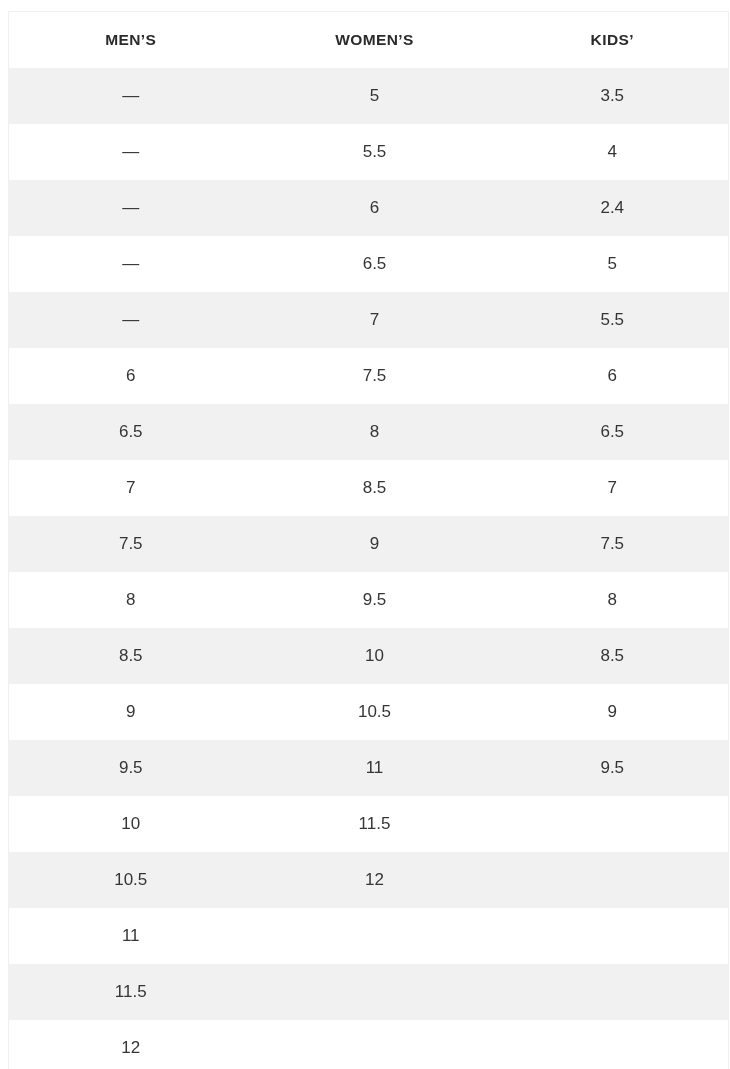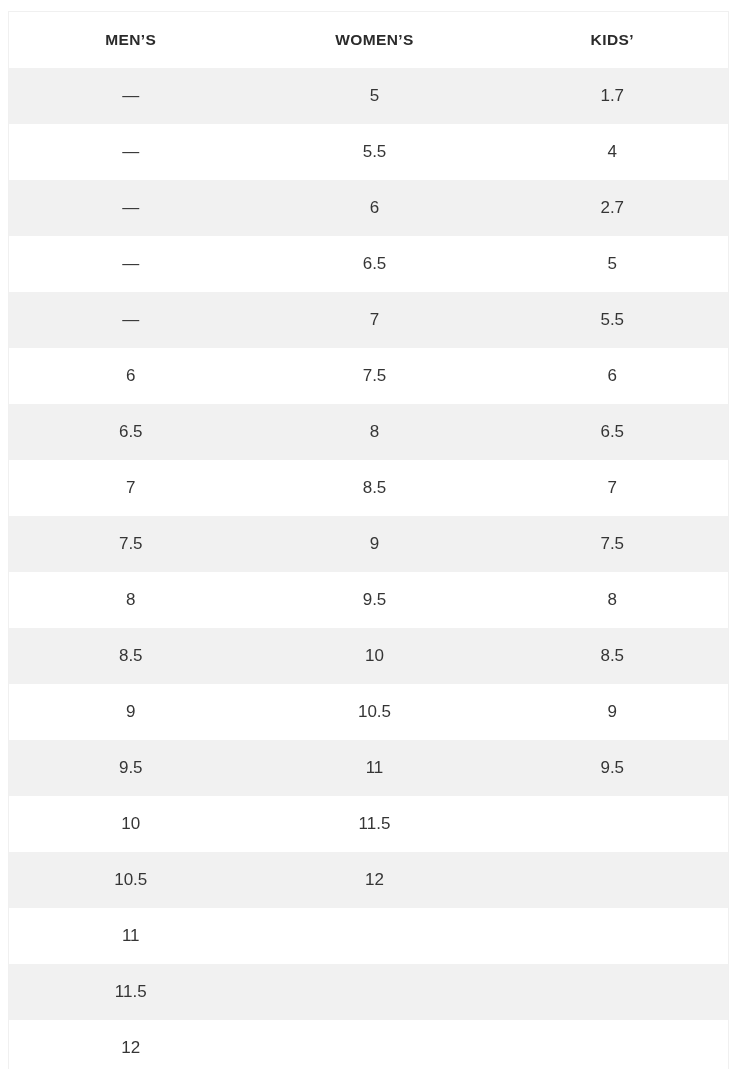--- a/index.html
+++ b/index.html
@@ -79,31 +79,31 @@
       <tr>
         <th>MEN’S</th>
         <th>WOMEN’S</th>
         <th>KIDS’</th>
       </tr>
     </thead>
     <tbody id="chart-body">
         <tr class="odd">
           <td>—</td>
           <td>5</td>
-          <td>1.7</td>
+          <td>3.5</td>
         </tr>
         <tr class="even">
           <td>—</td>
           <td>5.5</td>
           <td>4</td>
         </tr>
         <tr class="odd">
           <td>—</td>
           <td>6</td>
-          <td>2.7</td>
+          <td>2.4</td>
         </tr>
         <tr class="even">
           <td>—</td>
           <td>6.5</td>
           <td>5</td>
         </tr>
         <tr class="odd">
           <td>—</td>
           <td>7</td>
           <td>5.5</td>

